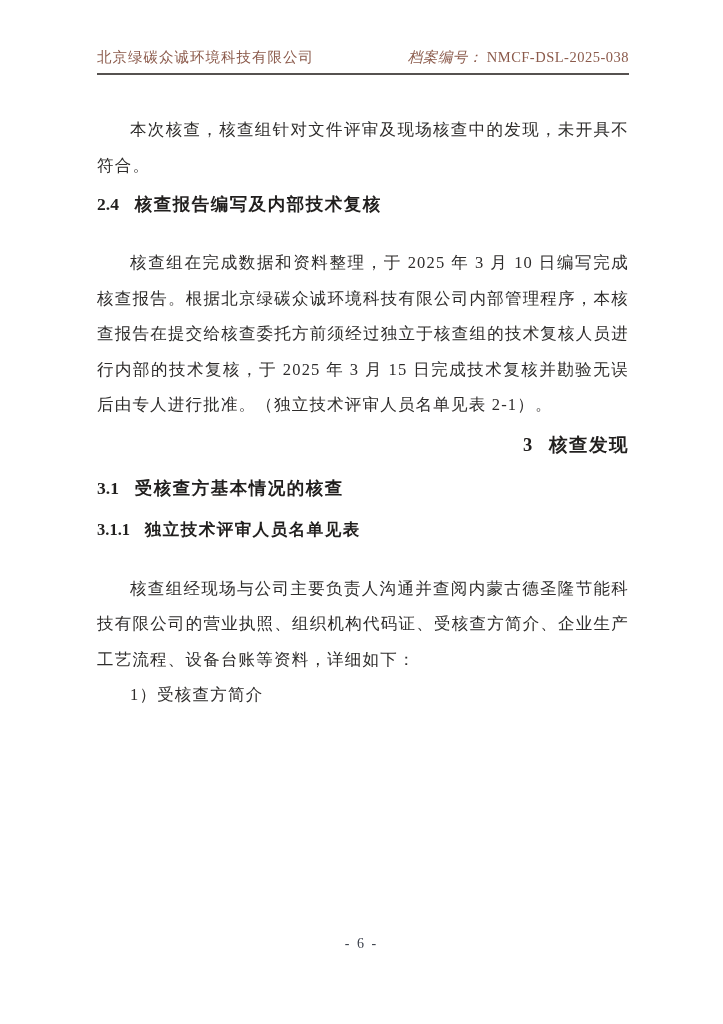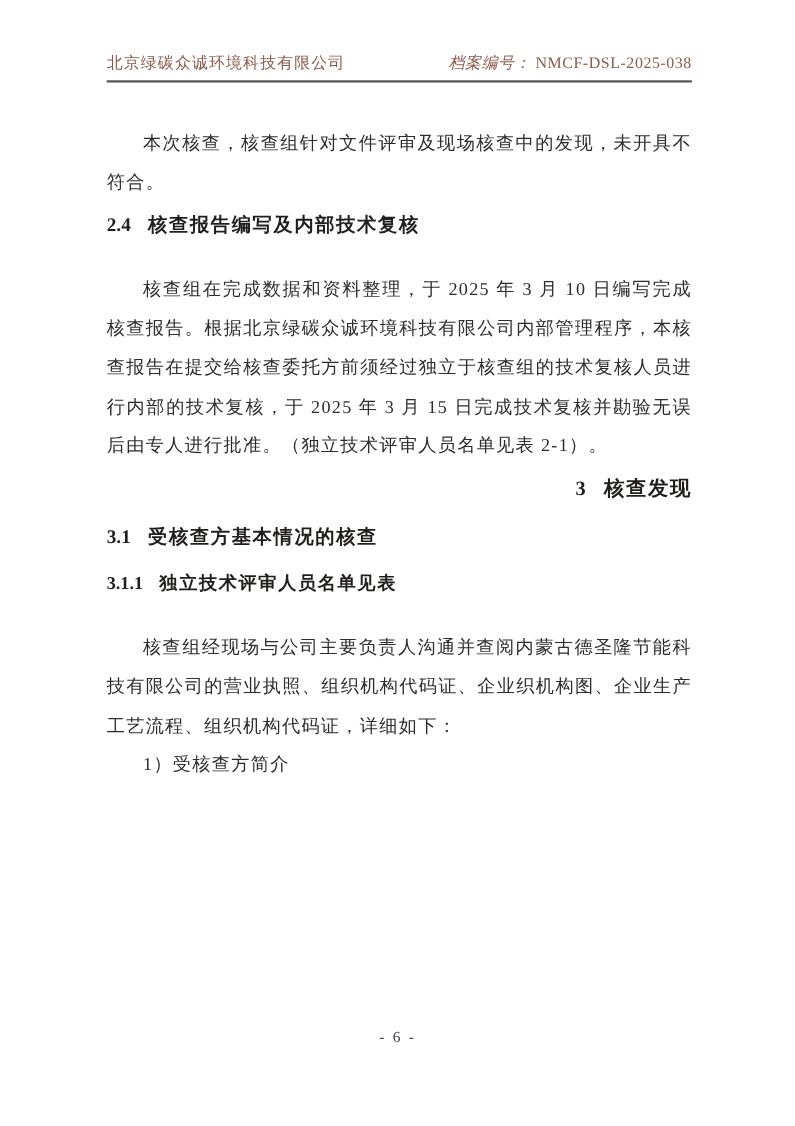--- a/index.html
+++ b/index.html
@@ -102,21 +102,21 @@
     </h1>
 
     <h2 class="h-l2">
       <span class="h-num">3.1</span><span>受核查方基本情况的核查</span>
     </h2>
 
     <h3 class="h-l3">
       <span class="h-num">3.1.1</span><span>独立技术评审人员名单见表</span>
     </h3>
 
-    <p class="para">核查组经现场与公司主要负责人沟通并查阅内蒙古德圣隆节能科技有限公司的营业执照、组织机构代码证、企业织机构图、企业生产工艺流程、组织机构代码证，详细如下：</p>
+    <p class="para">核查组经现场与公司主要负责人沟通并查阅内蒙古德圣隆节能科技有限公司的营业执照、组织机构代码证、受核查方简介、企业生产工艺流程、设备台账等资料，详细如下：</p>
 
     <p class="list-line">1）受核查方简介</p>
 
 
   </main>
 
   <footer class="doc-footer">
     <span>- 6 -</span>
   </footer>
 

